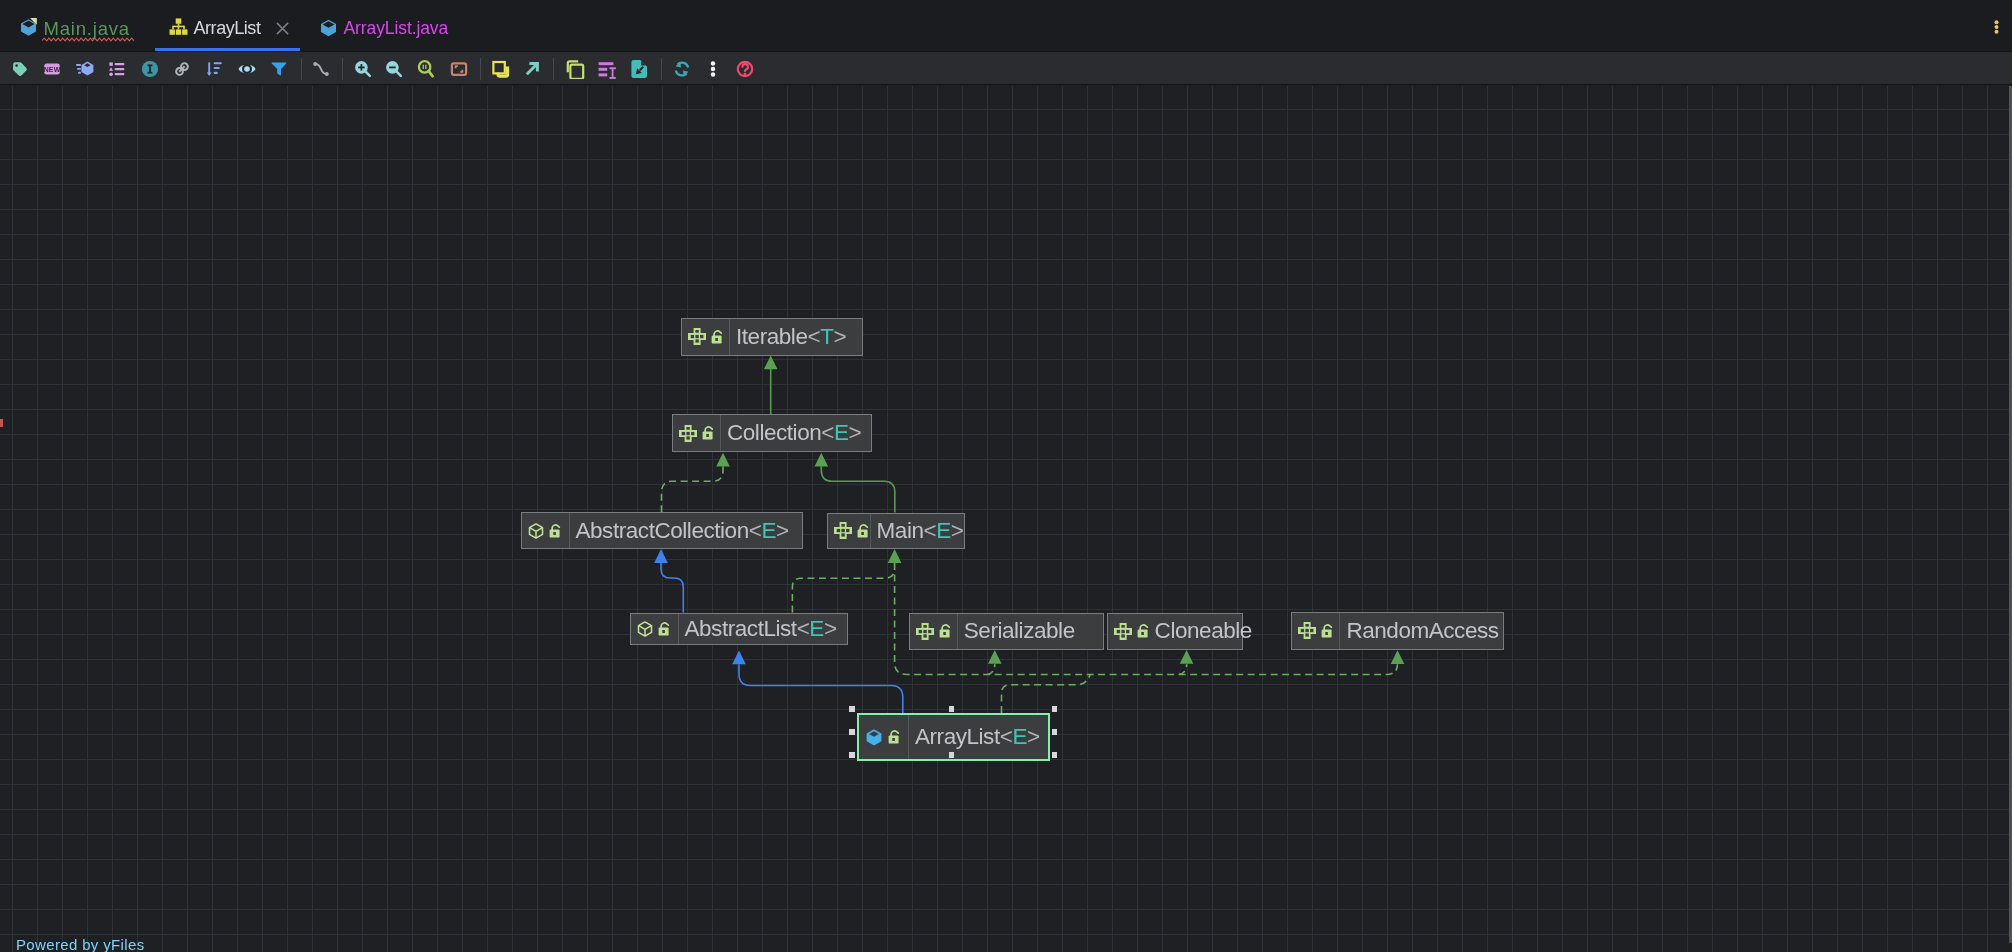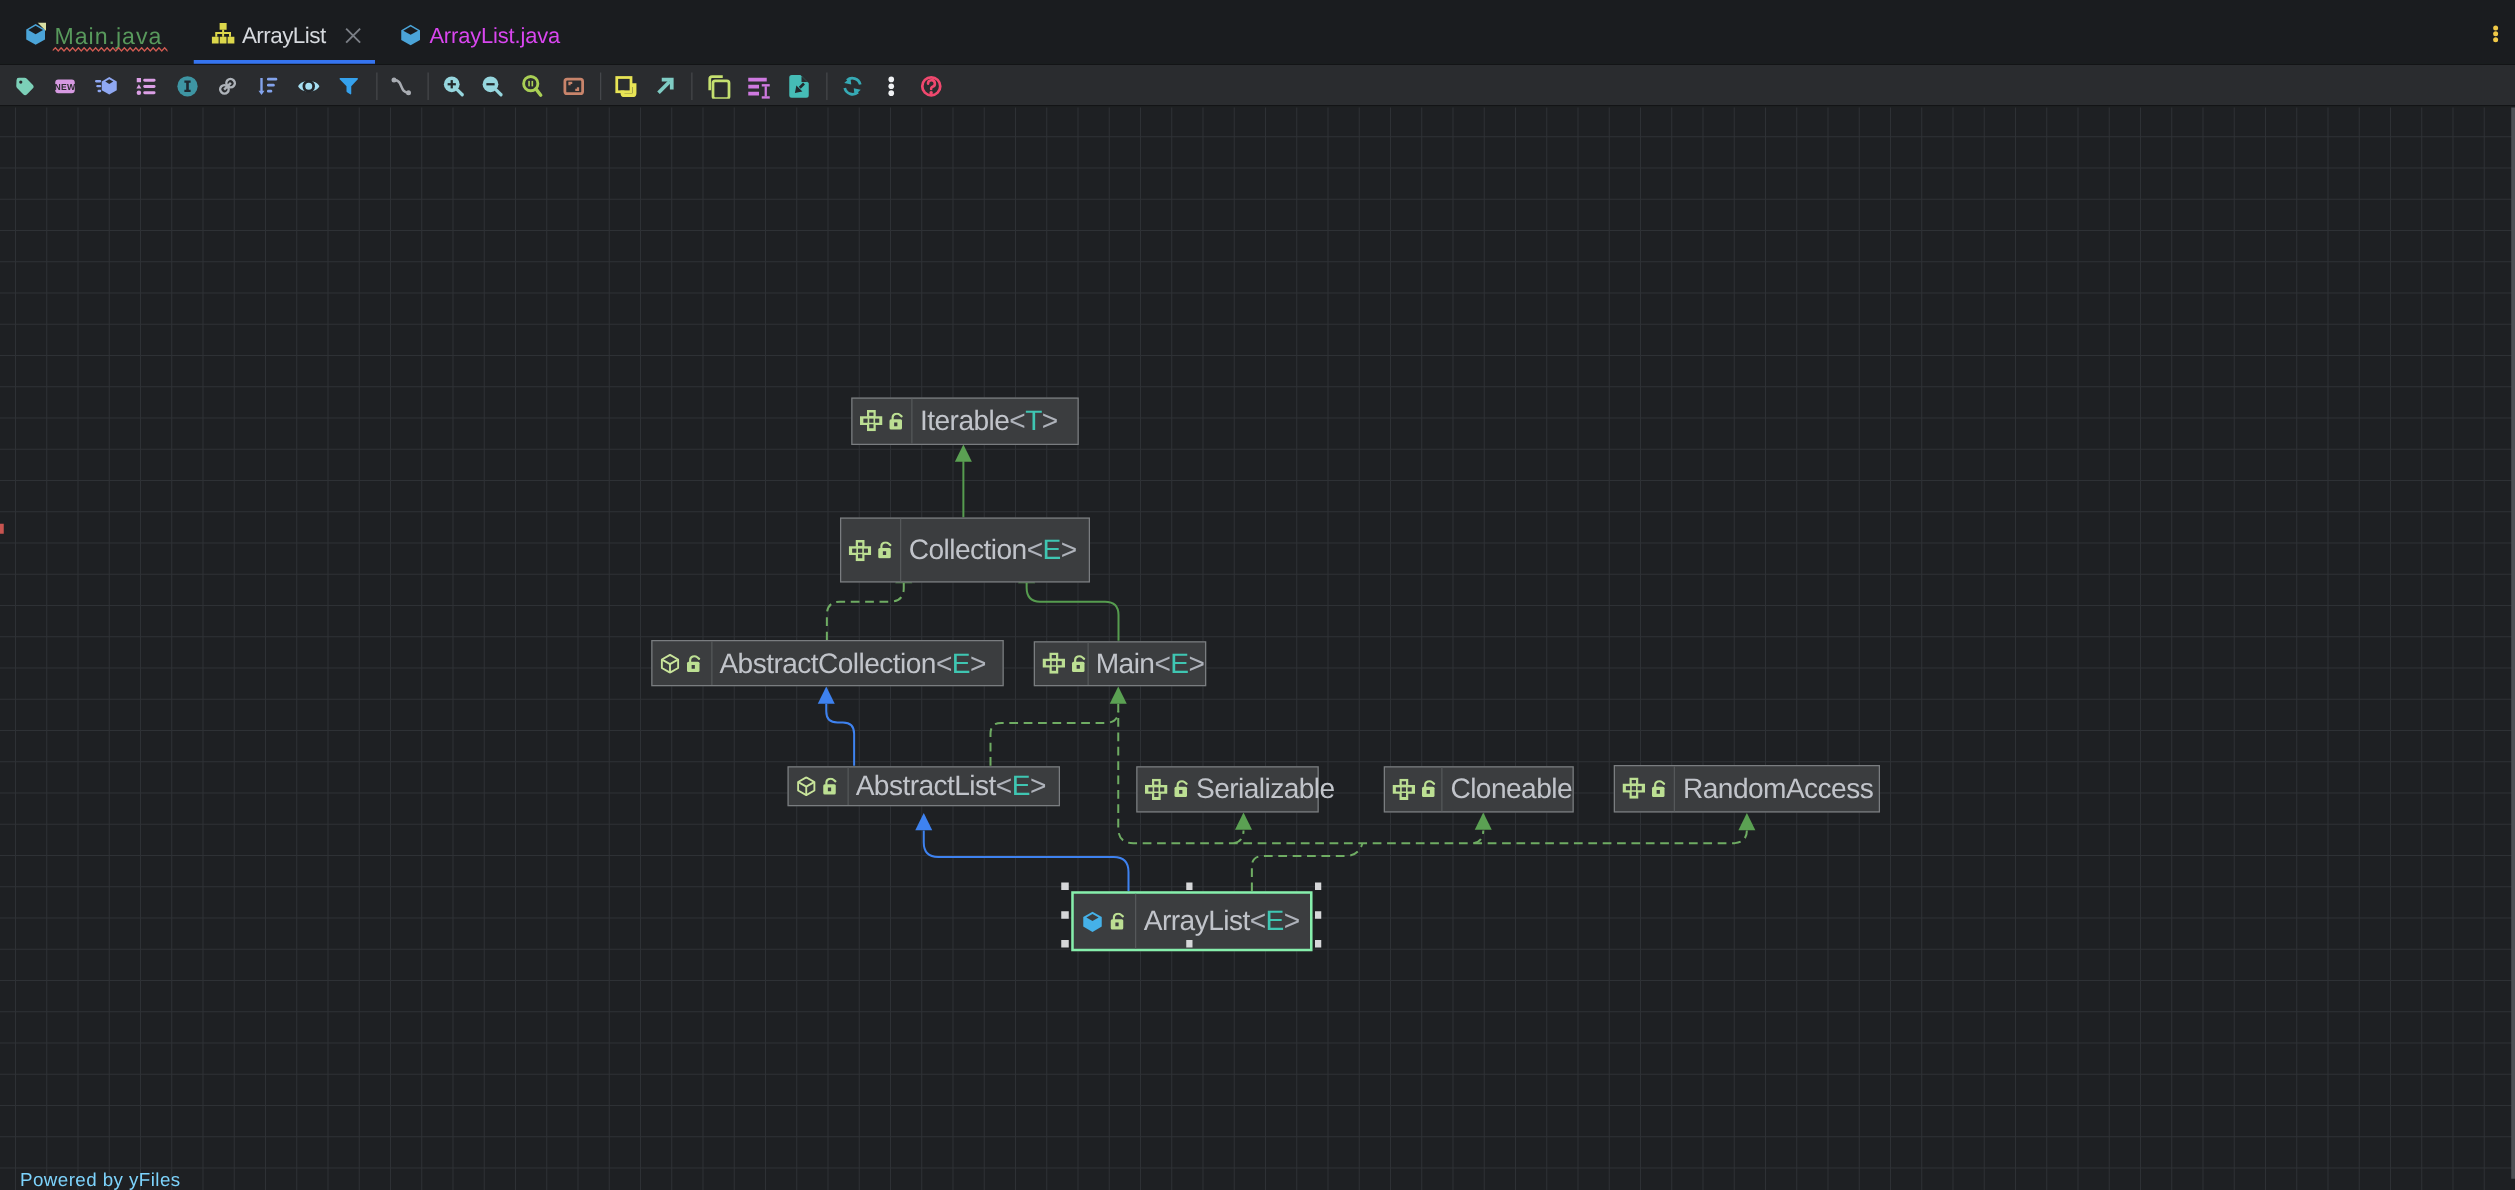--- a/index.html
+++ b/index.html
@@ -55,21 +55,21 @@
       </svg>
       <svg width="12" height="14" viewBox="0 0 12 14">
         <path d="M3.1,5.4 V4.2 C3.1,1.3 6.7,0.1 8.8,1.8 L10.3,3.1" fill="none" stroke="#bcdf93" stroke-width="1.7" stroke-linecap="round"></path>
         <rect x="0.6" y="5.4" width="10" height="8.2" rx="1.2" fill="#bcdf93"></rect>
         <rect x="4.3" y="8" width="2.6" height="3" fill="#3b3d3f"></rect>
       </svg>
     </div>
     <div class="divd"></div>
     <div class="nlabel"><span class="nm">Iterable</span><span class="br">&lt;</span><span class="gp">T</span><span class="br">&gt;</span></div>
   </div>
-<div class="node" style="left:672.0px;top:414.0px;width:199.5px;height:52px;border:1.5px solid #7a7d80">
+<div class="node" style="left:672.0px;top:414.0px;width:199.5px;height:38px;border:1.5px solid #7a7d80">
     <div class="icell" style="width:47px">
       <svg width="18" height="17" viewBox="0 0 18 17">
         <path d="M5.6,0 h7 v5 h5.4 v7 h-5.4 v5 h-7 v-5 H0 v-7 h5.6 Z" fill="#bcdf93"></path>
         <rect x="2.7" y="6.9" width="3.4" height="3.3" fill="#3b3d3f"></rect>
         <rect x="7.4" y="6.9" width="3.4" height="3.3" fill="#3b3d3f"></rect>
         <rect x="12.1" y="6.9" width="3.3" height="3.3" fill="#3b3d3f"></rect>
         <rect x="7.4" y="11.4" width="3.4" height="3.2" fill="#3b3d3f"></rect>
         <rect x="7.4" y="2" width="3.4" height="2.7" fill="#3b3d3f"></rect>
       </svg>
       <svg width="12" height="14" viewBox="0 0 12 14">
@@ -123,40 +123,40 @@
       </svg>
       <svg width="12" height="14" viewBox="0 0 12 14">
         <path d="M3.1,5.4 V4.2 C3.1,1.3 6.7,0.1 8.8,1.8 L10.3,3.1" fill="none" stroke="#bcdf93" stroke-width="1.7" stroke-linecap="round"></path>
         <rect x="0.6" y="5.4" width="10" height="8.2" rx="1.2" fill="#bcdf93"></rect>
         <rect x="4.3" y="8" width="2.6" height="3" fill="#3b3d3f"></rect>
       </svg>
     </div>
     <div class="divd"></div>
     <div class="nlabel"><span class="nm">AbstractList</span><span class="br">&lt;</span><span class="gp">E</span><span class="br">&gt;</span></div>
   </div>
-<div class="node" style="left:908.8px;top:612.5px;width:146px;height:37.5px;border:1.5px solid #7a7d80">
+<div class="node" style="left:908.8px;top:612.5px;width:195px;height:37.5px;border:1.5px solid #7a7d80">
     <div class="icell" style="width:47px">
       <svg width="18" height="17" viewBox="0 0 18 17">
         <path d="M5.6,0 h7 v5 h5.4 v7 h-5.4 v5 h-7 v-5 H0 v-7 h5.6 Z" fill="#bcdf93"></path>
         <rect x="2.7" y="6.9" width="3.4" height="3.3" fill="#3b3d3f"></rect>
         <rect x="7.4" y="6.9" width="3.4" height="3.3" fill="#3b3d3f"></rect>
         <rect x="12.1" y="6.9" width="3.3" height="3.3" fill="#3b3d3f"></rect>
         <rect x="7.4" y="11.4" width="3.4" height="3.2" fill="#3b3d3f"></rect>
         <rect x="7.4" y="2" width="3.4" height="2.7" fill="#3b3d3f"></rect>
       </svg>
       <svg width="12" height="14" viewBox="0 0 12 14">
         <path d="M3.1,5.4 V4.2 C3.1,1.3 6.7,0.1 8.8,1.8 L10.3,3.1" fill="none" stroke="#bcdf93" stroke-width="1.7" stroke-linecap="round"></path>
         <rect x="0.6" y="5.4" width="10" height="8.2" rx="1.2" fill="#bcdf93"></rect>
         <rect x="4.3" y="8" width="2.6" height="3" fill="#3b3d3f"></rect>
       </svg>
     </div>
     <div class="divd"></div>
     <div class="nlabel"><span class="nm">Serializable</span></div>
   </div>
-<div class="node" style="left:1106.6px;top:612.5px;width:152px;height:37.5px;border:1.5px solid #7a7d80">
+<div class="node" style="left:1106.6px;top:612.5px;width:136px;height:37.5px;border:1.5px solid #7a7d80">
     <div class="icell" style="width:47px">
       <svg width="18" height="17" viewBox="0 0 18 17">
         <path d="M5.6,0 h7 v5 h5.4 v7 h-5.4 v5 h-7 v-5 H0 v-7 h5.6 Z" fill="#bcdf93"></path>
         <rect x="2.7" y="6.9" width="3.4" height="3.3" fill="#3b3d3f"></rect>
         <rect x="7.4" y="6.9" width="3.4" height="3.3" fill="#3b3d3f"></rect>
         <rect x="12.1" y="6.9" width="3.3" height="3.3" fill="#3b3d3f"></rect>
         <rect x="7.4" y="11.4" width="3.4" height="3.2" fill="#3b3d3f"></rect>
         <rect x="7.4" y="2" width="3.4" height="2.7" fill="#3b3d3f"></rect>
       </svg>
       <svg width="12" height="14" viewBox="0 0 12 14">

